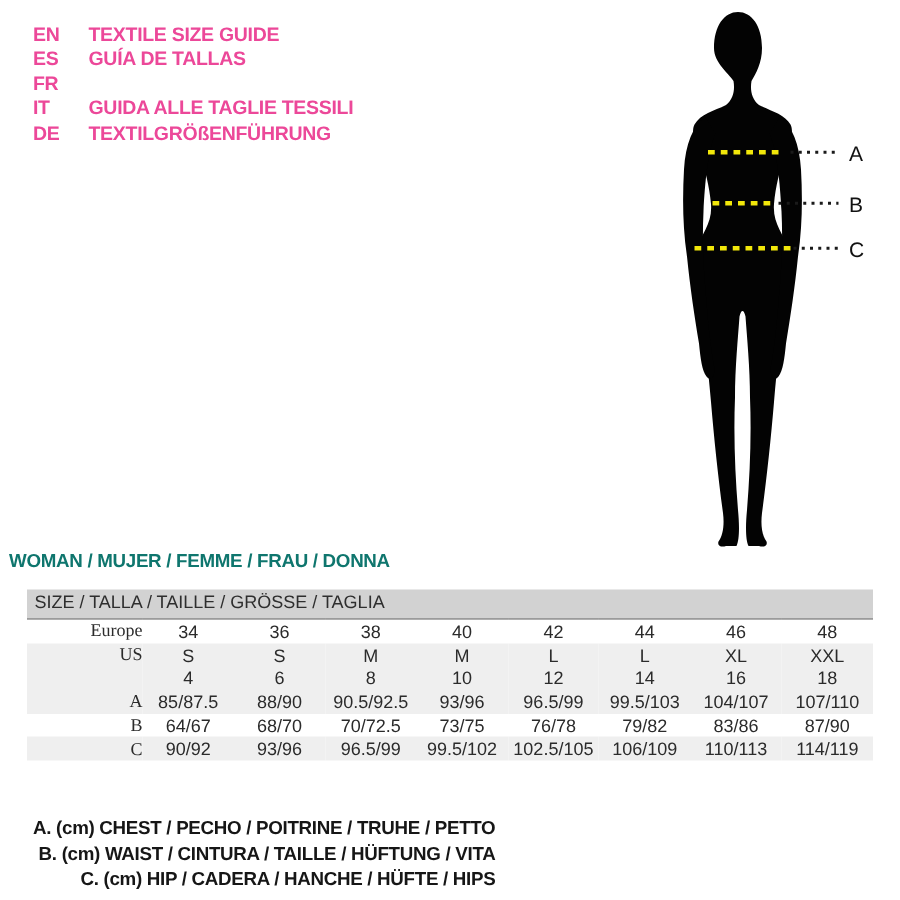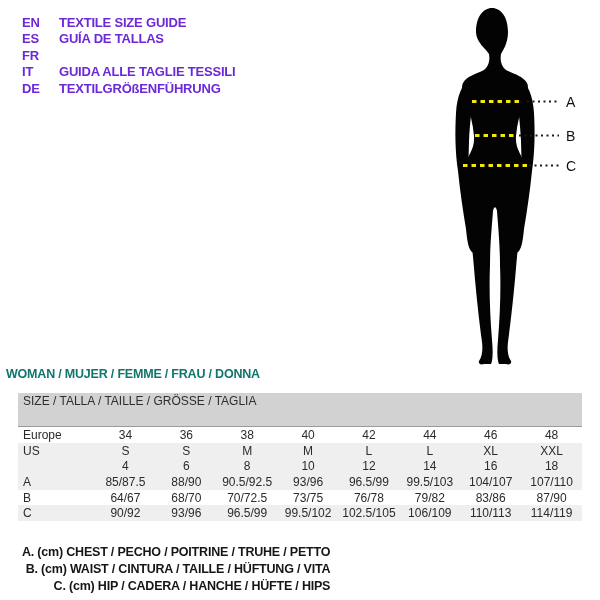--- a/index.html
+++ b/index.html
@@ -8,21 +8,21 @@
     background: #ffffff;
     font-family: "Liberation Sans", sans-serif;
     color: #1a1a1a;
     position: relative;
     overflow: hidden;
   }
   .canvas { position: absolute; inset: 0; }
 
   
   .lang-list { position: absolute; top: 15px; left: 22px; }
-  .lang-row { display: flex; font-weight: bold; font-size: 13px; line-height: 16.4px; letter-spacing: -0.2px; color: #6d28d9; }
+  .lang-row { display: flex; font-weight: bold; font-size: 13px; line-height: 16.4px; letter-spacing: -0.2px; color: #ec4899; }
   .lang-code { width: 37px; flex: 0 0 37px; }
 
   
   .figure { position: absolute; left: 430px; top: 0; width: 170px; height: 380px; }
   .figure svg { display: block; }
   .marker { position: absolute; left: 136px; font-size: 14px; color: #111; }
   .marker-a { top: 94px; }
   .marker-b { top: 128px; }
   .marker-c { top: 158px; }
 
@@ -31,25 +31,25 @@
 
   
   .size-table {
     position: absolute; left: 18px; top: 393px; width: 564px;
     border-collapse: collapse; table-layout: fixed;
     font-size: 12px; color: #2b2b2b;
   }
   .size-table thead th {
     background: #d2d2d2;
     font-weight: normal; font-size: 12px; color: #2e2e2e;
-    text-align: left; padding: 1px 0 18px 5px; height: 13px;
+    text-align: left; padding: 1px 0 4px 5px; height: 13px;
     border-bottom: 1px solid #9b9b9b;
   }
   .size-table tbody td { text-align: center; height: 15.7px; padding: 0; }
-  .size-table td.row-label { text-align: left; padding-left: 5px; }
+  .size-table td.row-label { text-align: right; padding-left: 5px; font-family: Liberation Serif, serif; }
   .size-table tr.shaded { background: #efefef; }
 
   
   .legend { position: absolute; left: 22px; top: 544px; }
   .legend-item { font-size: 12.5px; font-weight: bold; line-height: 17px; letter-spacing: -0.2px; color: #161616; text-align: right; }
 </style>
 </head>
 <body>
 
 <div class="canvas">

